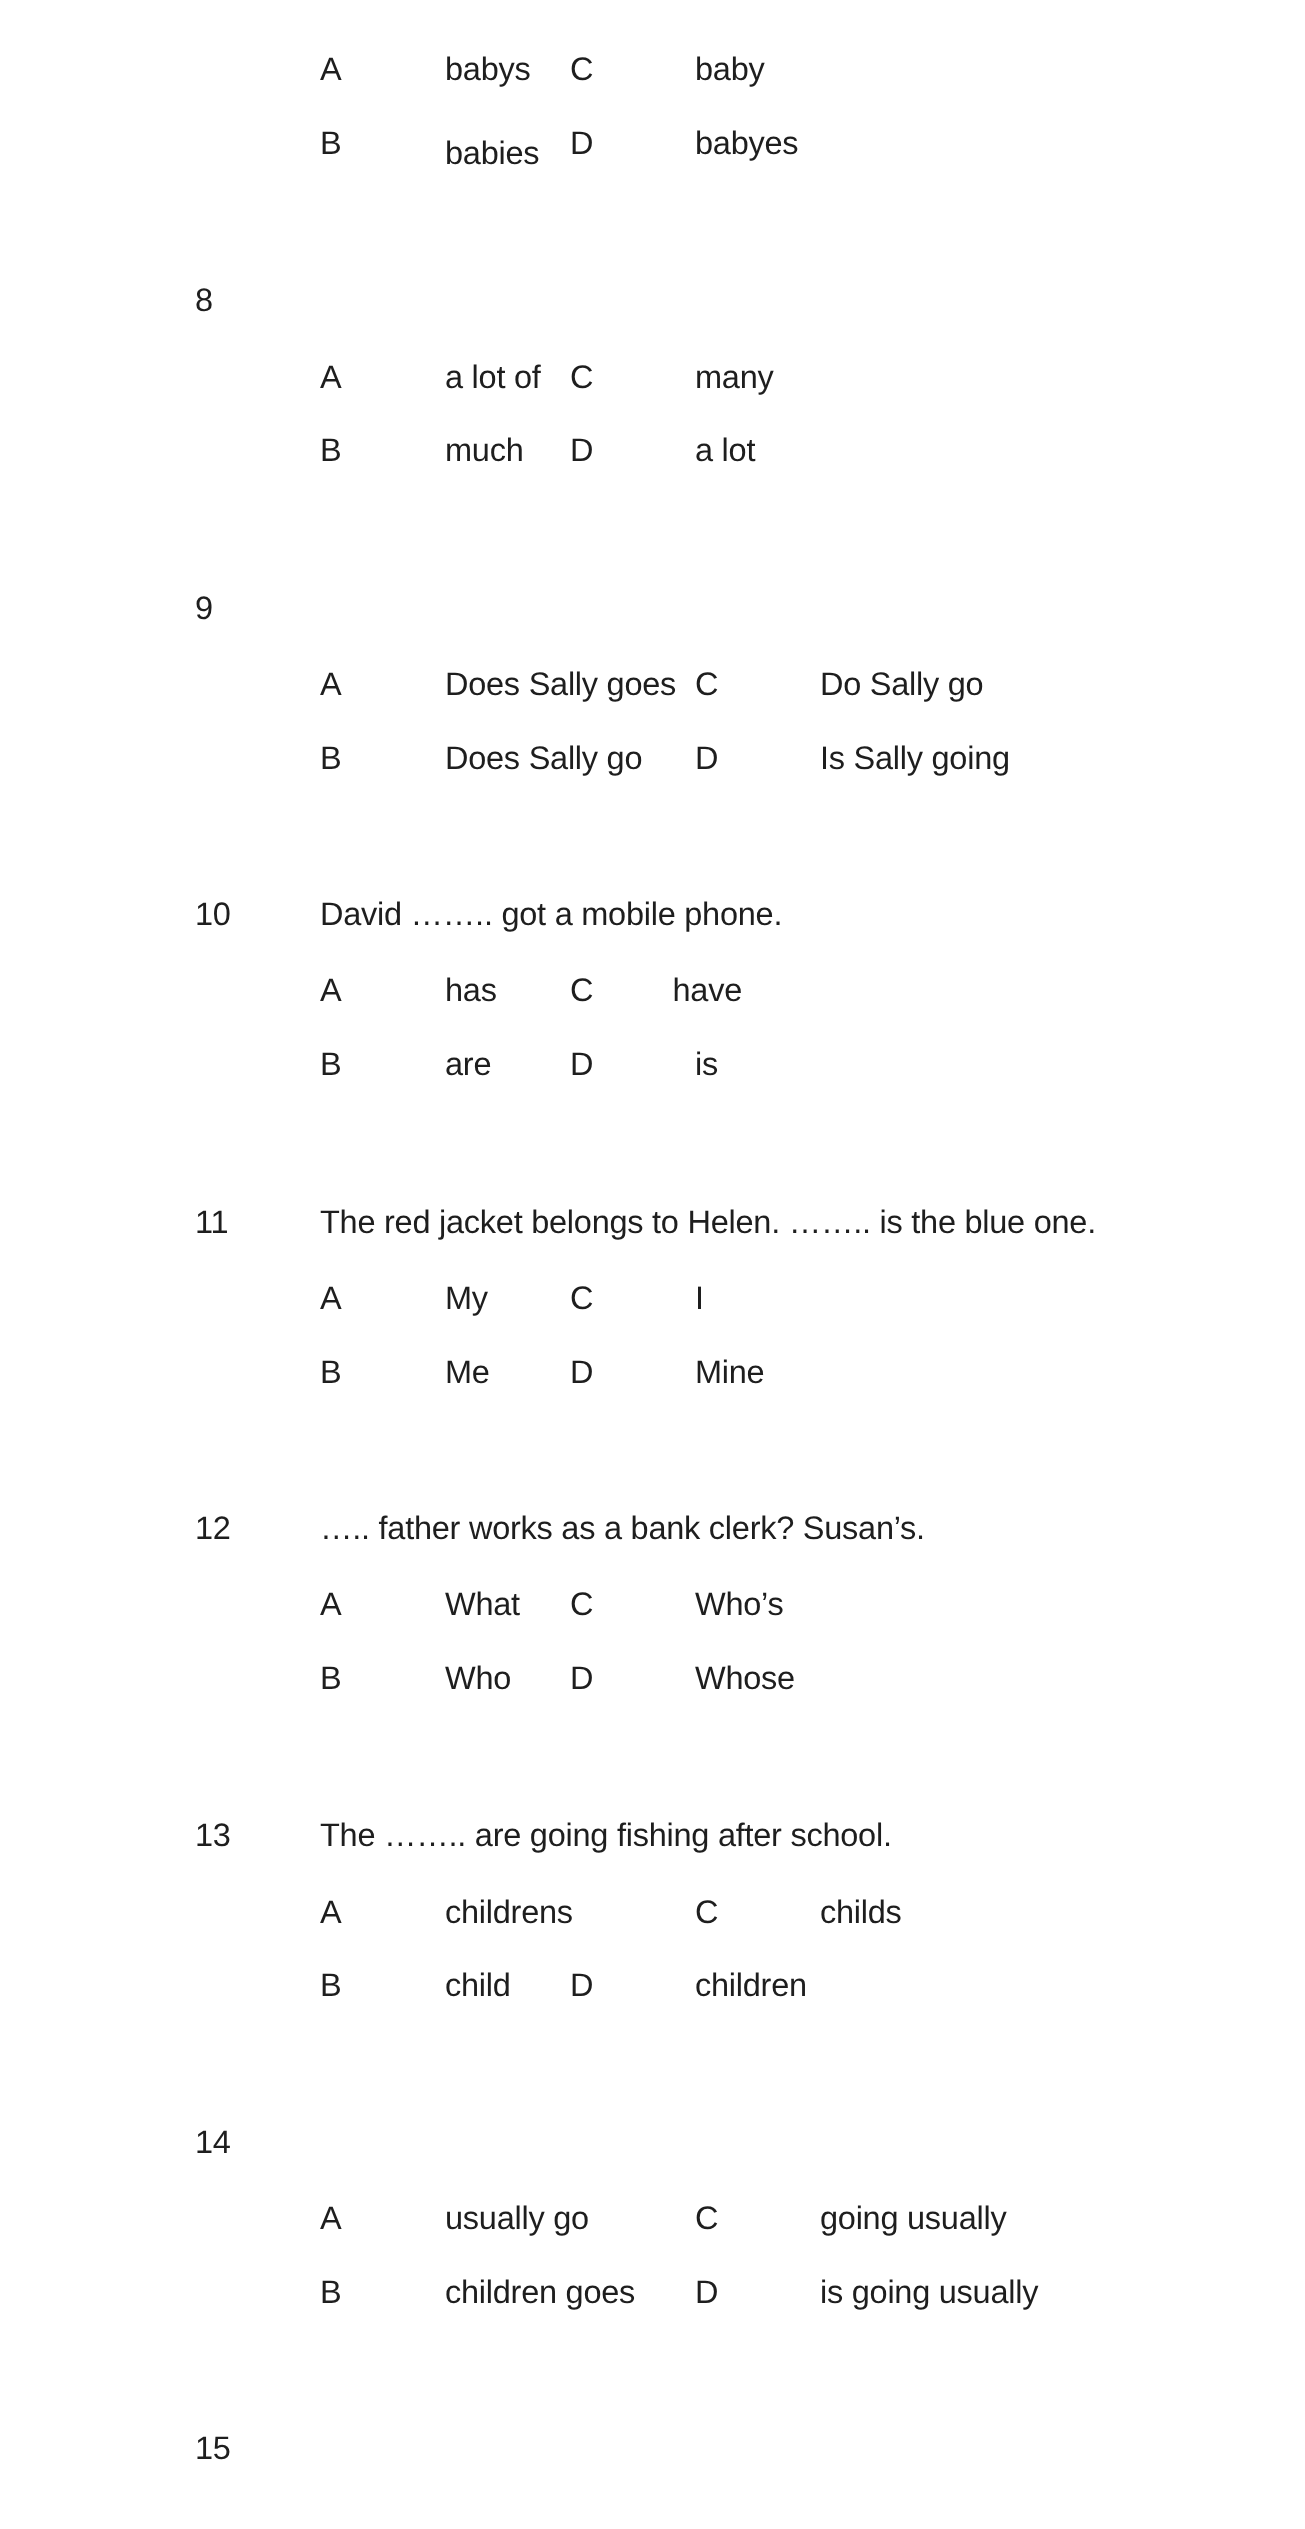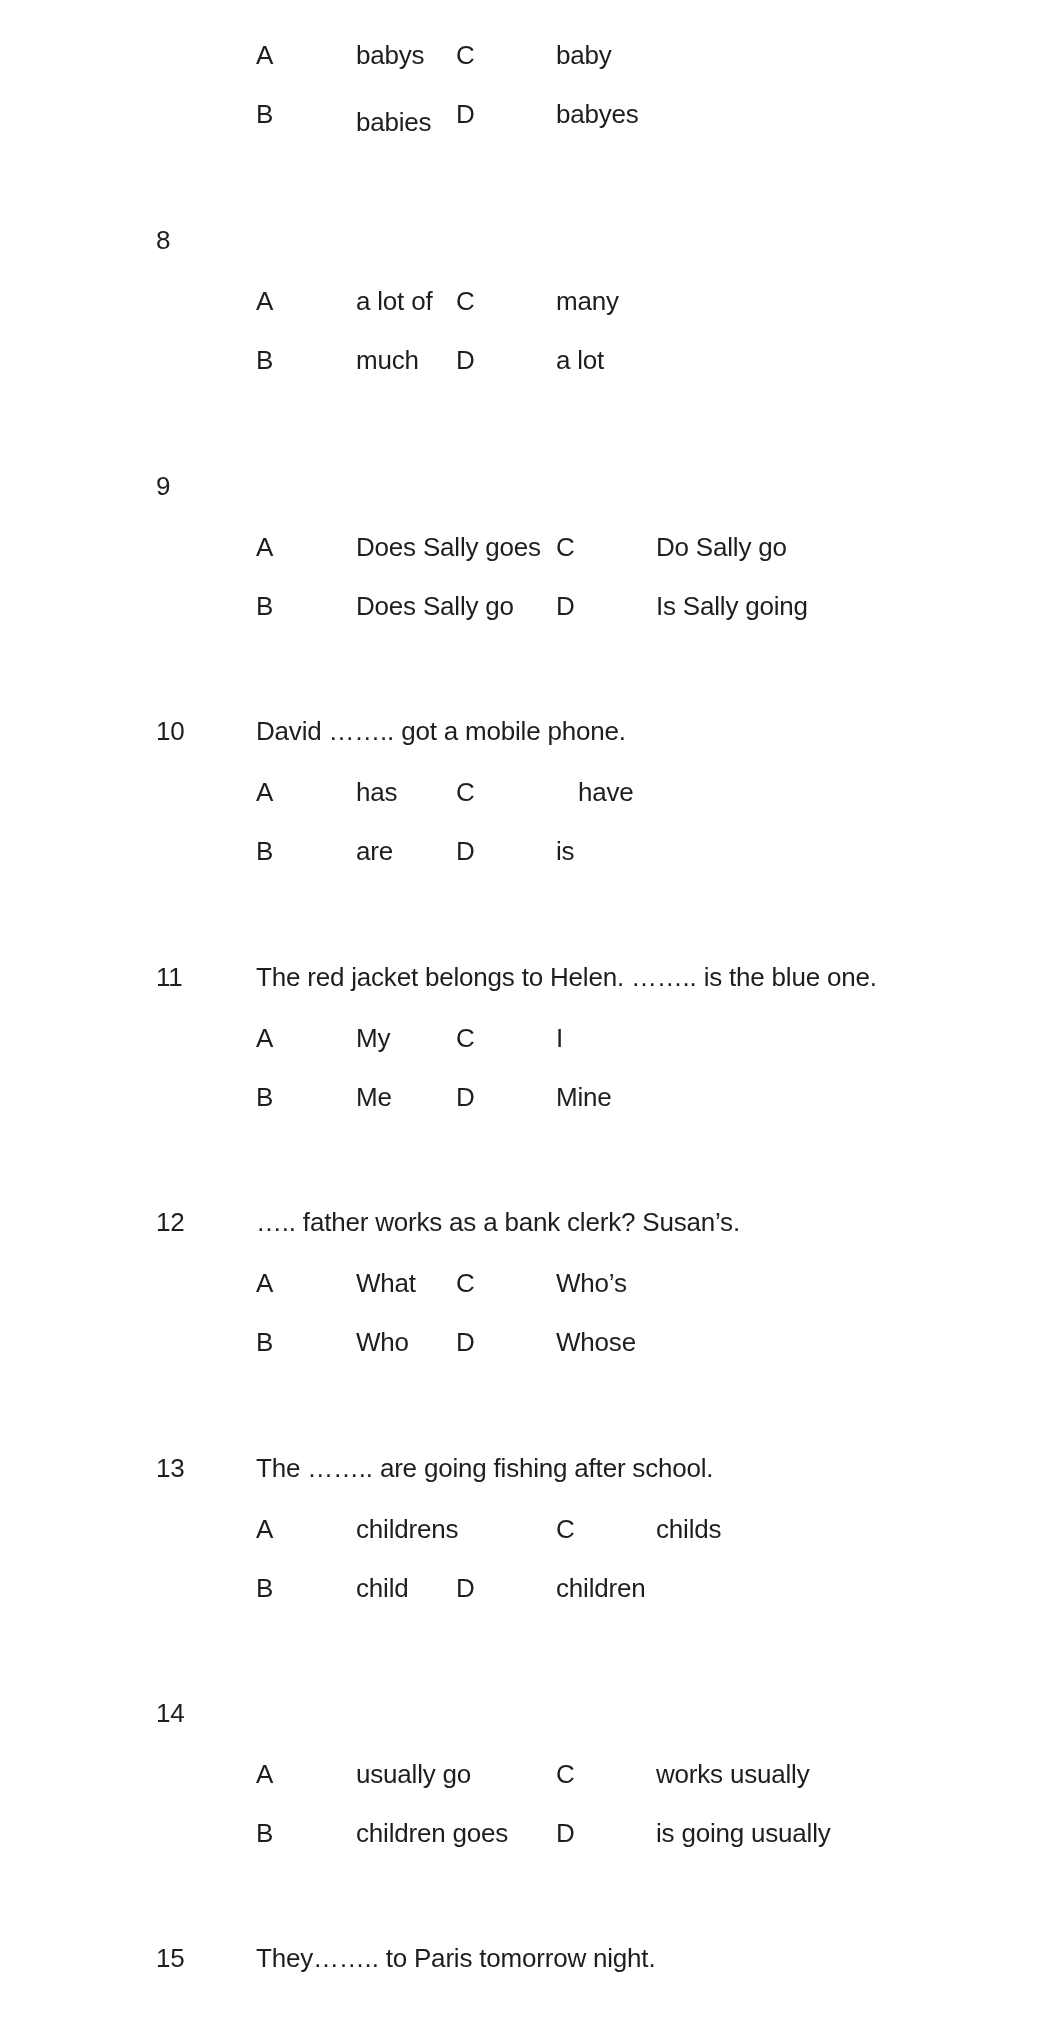--- a/index.html
+++ b/index.html
@@ -49,21 +49,21 @@
   <span class="t" style="left:256px;top:589px">B</span>
   <span class="t" style="left:356px;top:589px">Does Sally go</span>
   <span class="t" style="left:556px;top:589px">D</span>
   <span class="t" style="left:656px;top:589px">Is Sally going</span>
 
   <span class="t" style="left:156px;top:714px">10</span>
   <span class="t" style="left:256px;top:714px">David …….. got a mobile phone.</span>
   <span class="t" style="left:256px;top:775px">A</span>
   <span class="t" style="left:356px;top:775px">has</span>
   <span class="t" style="left:456px;top:775px">C</span>
-  <span class="t" style="left:578px;top:775px">have</span>
+  <span class="t" style="left:538px;top:775px">have</span>
   <span class="t" style="left:256px;top:834px">B</span>
   <span class="t" style="left:356px;top:834px">are</span>
   <span class="t" style="left:456px;top:834px">D</span>
   <span class="t" style="left:556px;top:834px">is</span>
 
   <span class="t" style="left:156px;top:960px">11</span>
   <span class="t" style="left:256px;top:960px">The red jacket belongs to Helen. …….. is the blue one.</span>
   <span class="t" style="left:256px;top:1021px">A</span>
   <span class="t" style="left:356px;top:1021px">My</span>
   <span class="t" style="left:456px;top:1021px">C</span>
@@ -92,22 +92,21 @@
   <span class="t" style="left:656px;top:1512px">childs</span>
   <span class="t" style="left:256px;top:1571px">B</span>
   <span class="t" style="left:356px;top:1571px">child</span>
   <span class="t" style="left:456px;top:1571px">D</span>
   <span class="t" style="left:556px;top:1571px">children</span>
 
   <span class="t" style="left:156px;top:1696px">14</span>
   <span class="t" style="left:256px;top:1757px">A</span>
   <span class="t" style="left:356px;top:1757px">usually go</span>
   <span class="t" style="left:556px;top:1757px">C</span>
-  <span class="t" style="left:656px;top:1757px">works usually</span>
+  <span class="t" style="left:656px;top:1757px">going usually</span>
   <span class="t" style="left:256px;top:1816px">B</span>
   <span class="t" style="left:356px;top:1816px">children goes</span>
   <span class="t" style="left:556px;top:1816px">D</span>
   <span class="t" style="left:656px;top:1816px">is going usually</span>
 
   <span class="t" style="left:156px;top:1941px">15</span>
-  <span class="t" style="left:256px;top:1941px">They…….. to Paris tomorrow night.</span>
 
 </div>
 
 </body></html>

